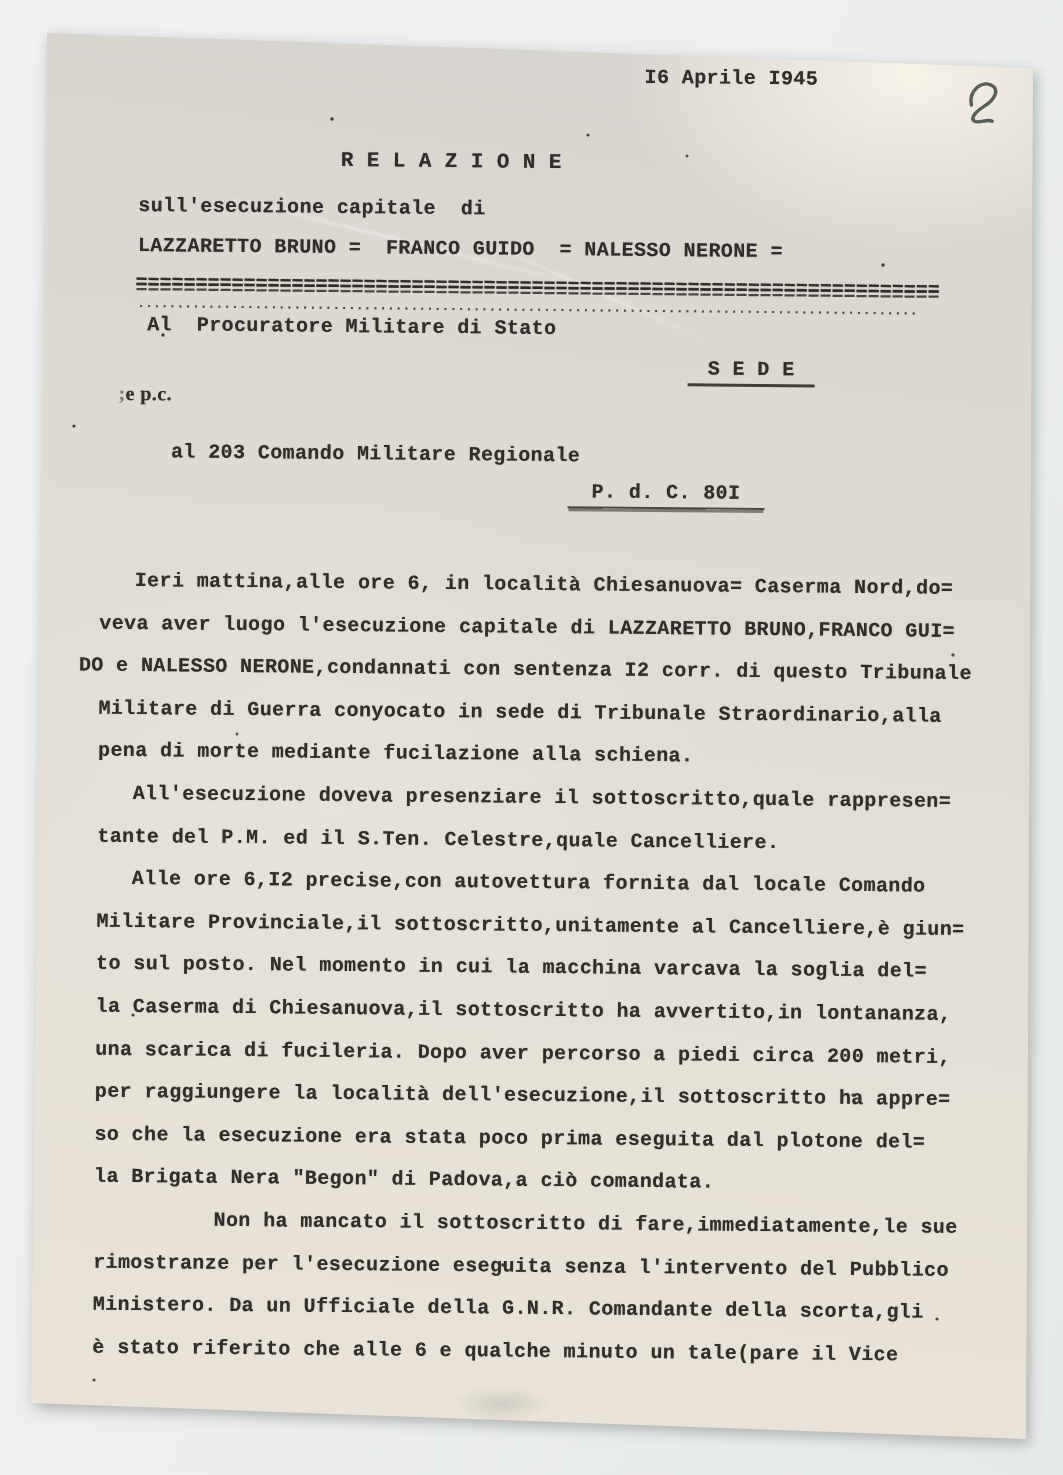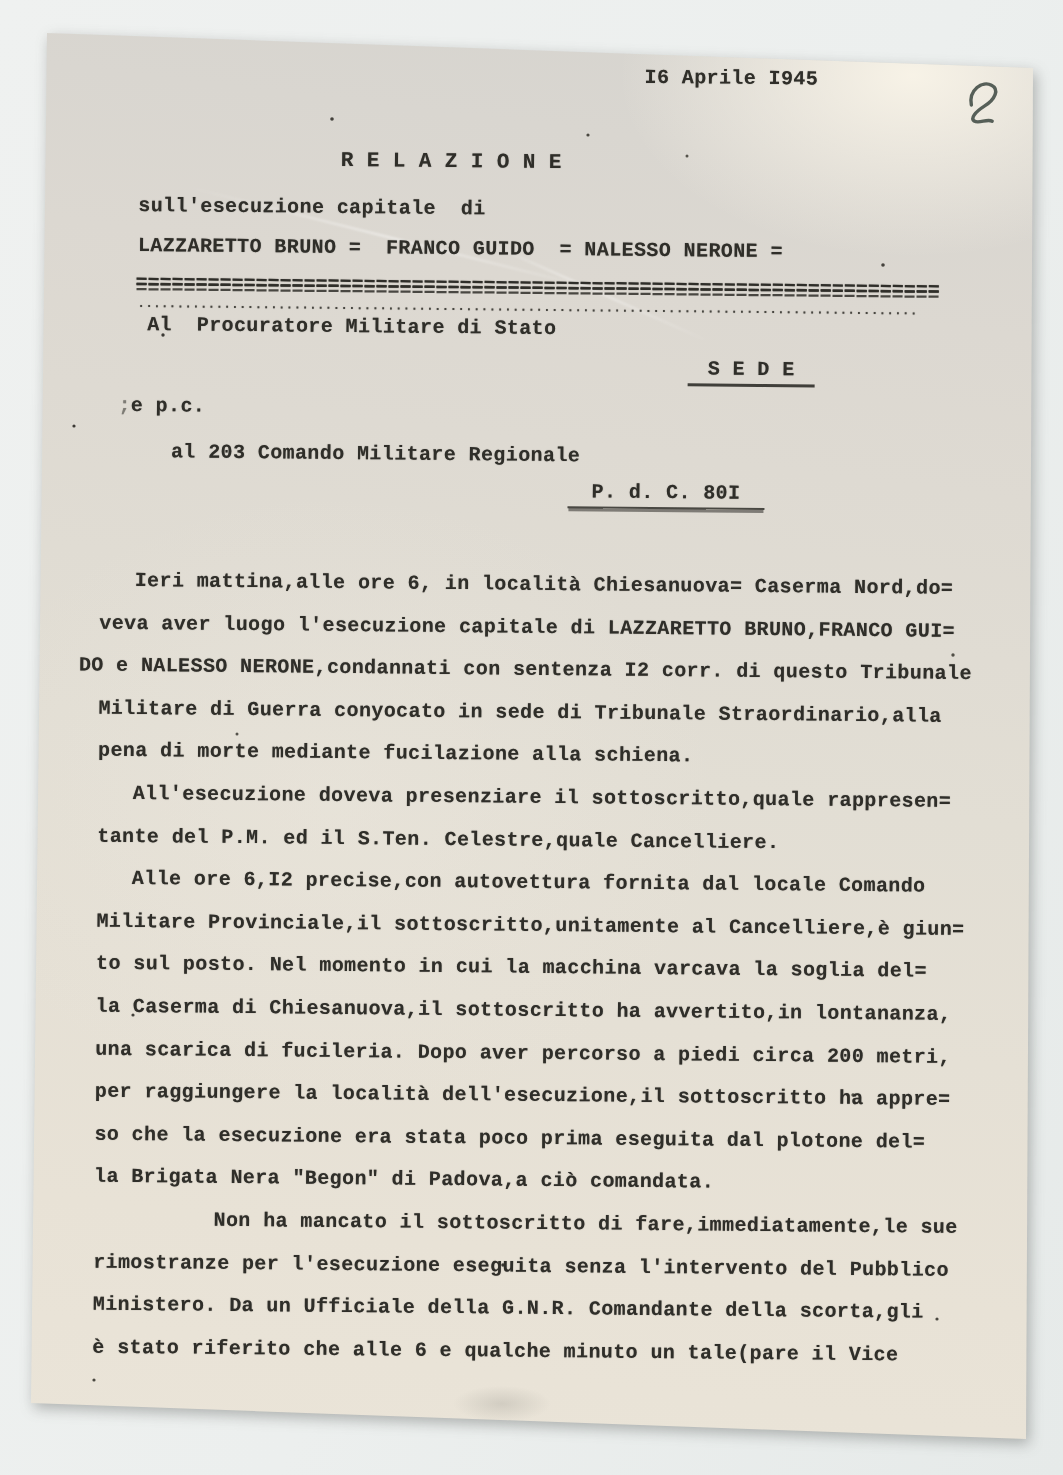--- a/index.html
+++ b/index.html
@@ -44,21 +44,21 @@
       905px 1285px 0 .6px #4a4840, 205px 700px 0 .5px #55534b;}
   .date{left:614px;top:27px;}
   .hand2{position:absolute;left:928px;top:34px;width:52px;height:54px;}
   .title{left:311px;top:113px;font-size:21px;}
   .sub1{left:109px;top:160px;}
   .sub2{left:109px;top:200px;}
   .divider{left:107px;top:237px;letter-spacing:0;text-shadow:0 5px 0 rgba(47,46,41,.85),0 0 1px rgba(47,46,41,.5);}
   .dots{left:109px;top:262px;font-size:13px;letter-spacing:0;opacity:.85;font-weight:700;}
   .recipient{left:119px;top:279px;}
   .sede{left:660px;top:318px;padding:0 20px 3px 20px;border-bottom:3px solid rgba(47,46,41,.9);}
-  .ccline{left:91px;top:360px;}
+  .ccline{left:91px;top:348px;font-family:Liberation Serif, serif;}
   .cc-prefix{opacity:.55;}
   .ccrec{left:144px;top:406px;}
   .ccref{left:541px;top:442px;padding:0 24px 3px 24px;border-bottom:2px solid rgba(47,46,41,.85);
     box-shadow:0 4px 0 -1px rgba(47,46,41,.55);}
   .body-block{position:absolute;left:74px;top:526px;width:920px;}
   .body-block .bl{height:42.6px;line-height:42.6px;white-space:pre;}
   .in1{margin-left:35px;}
   .in2{margin-left:120px;}
   .out{margin-left:-20px;}
   .sr{position:absolute;width:1px;height:1px;overflow:hidden;clip-path:inset(50%);}

